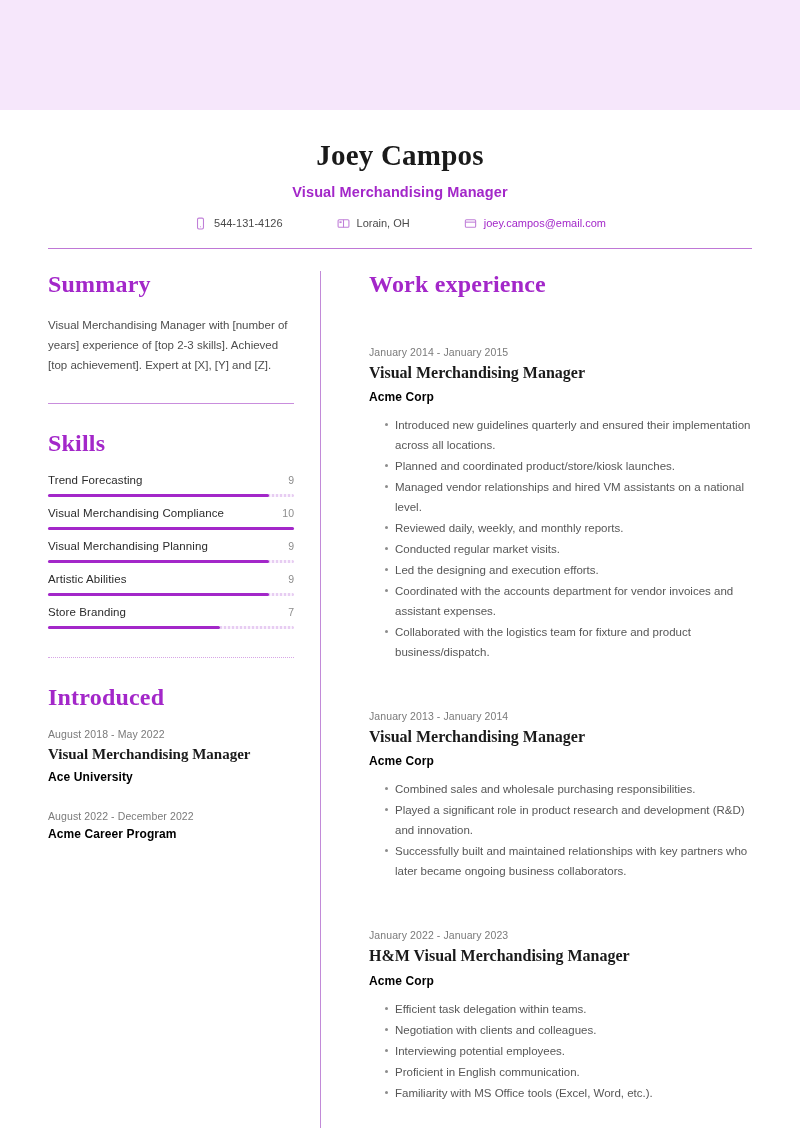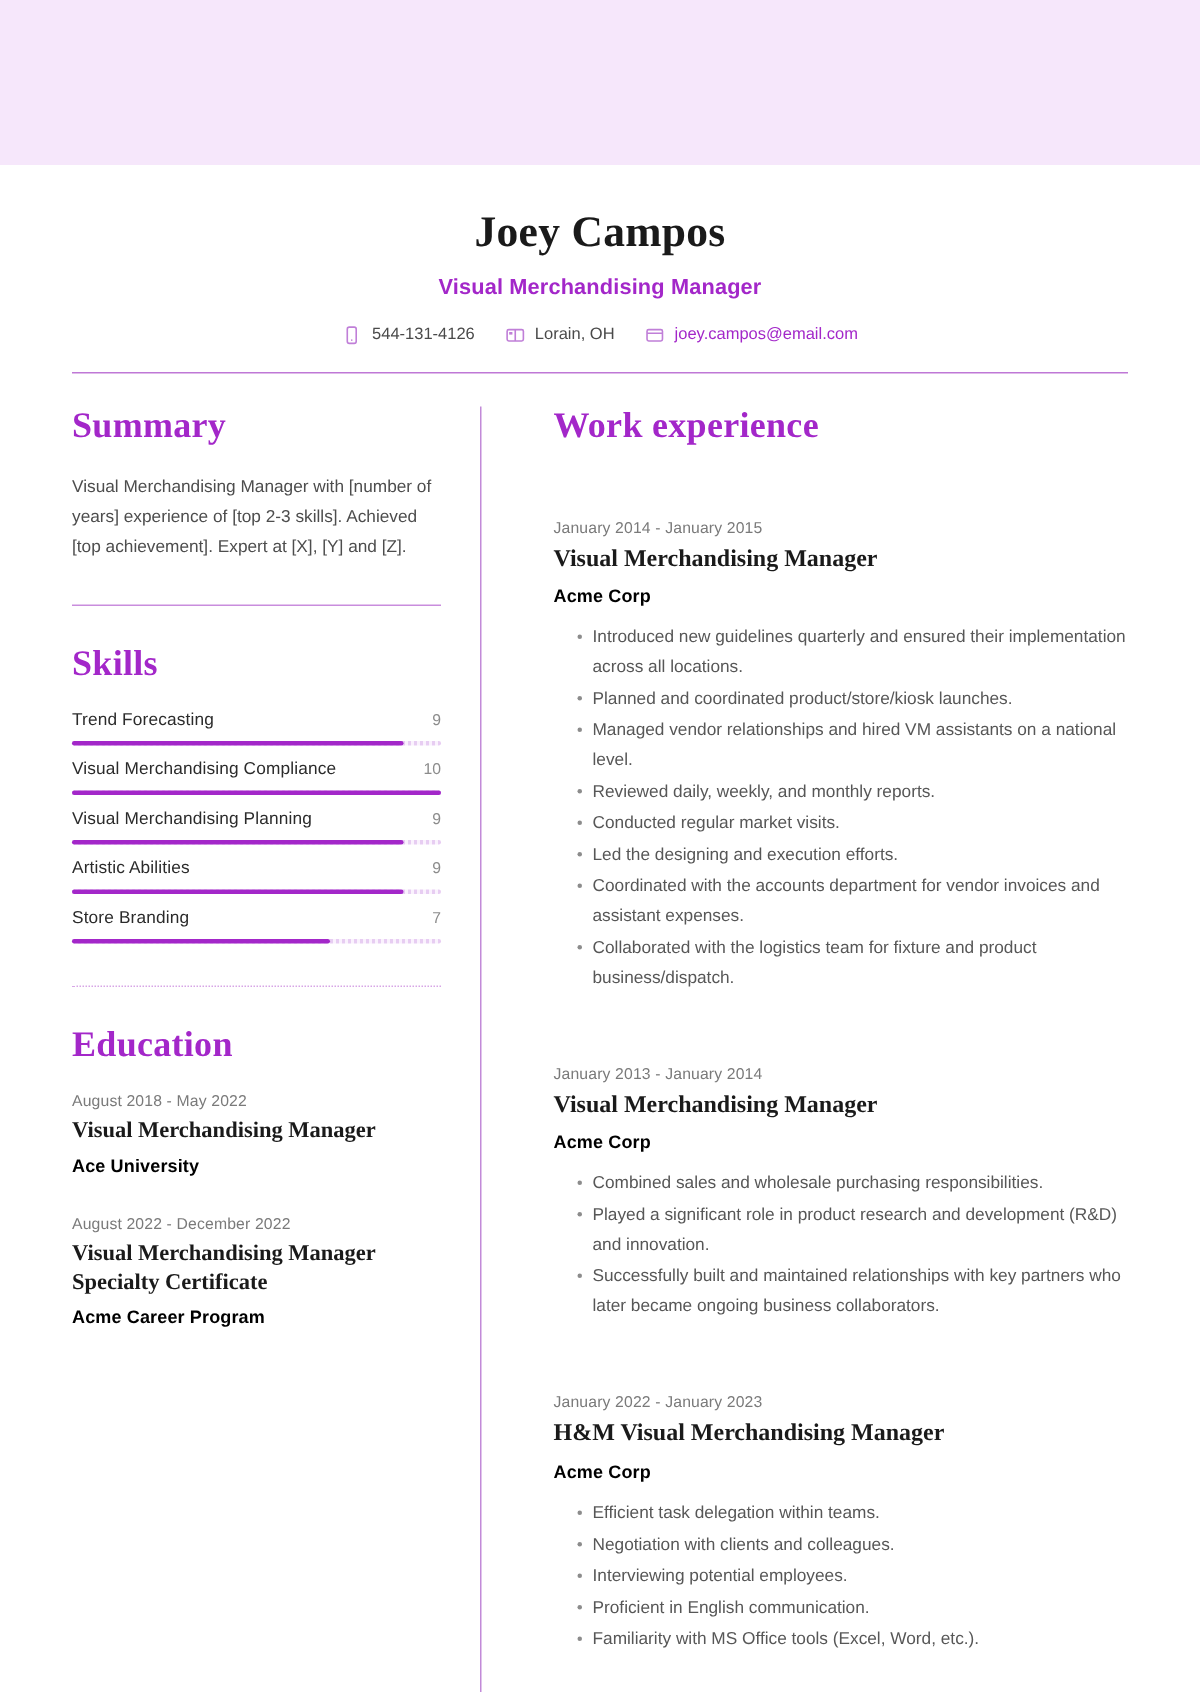--- a/index.html
+++ b/index.html
@@ -50,21 +50,21 @@
     font-weight: bold;
     color: #a327c9;
     letter-spacing: .1px;
   }
 
   .contact-row {
     margin-top: 17px;
     display: flex;
     justify-content: center;
     align-items: center;
-    gap: 20px;
+    gap: 54px;
   }
 
   .contact-item {
     display: flex;
     align-items: center;
     gap: 7px;
     font-size: 11px;
     line-height: 1;
   }
 
@@ -342,30 +342,29 @@
     <div class="skill-track">
       <div class="skill-fill" style="width:70%"></div>
     </div>
   </div>
           </div>
       </section>
 
       <div class="sec-rule dotted"></div>
 
       <section>
-        <h2 class="sec-title">Education</h2>
+        <h2 class="sec-title">Introduced</h2>
         <div id="education-host">
   <div class="entry">
     <div class="entry-date">August 2018 - May 2022</div>
     <div class="entry-title">Visual Merchandising Manager</div>
     <div class="entry-org">Ace University</div>
   </div>
   <div class="entry">
     <div class="entry-date">August 2022 - December 2022</div>
-    <div class="entry-title">Visual Merchandising Manager Specialty Certificate</div>
     <div class="entry-org">Acme Career Program</div>
   </div>
           </div>
       </section>
 
     </div>
 
     <div class="col-divider"></div>
 
     <div class="col-right">

